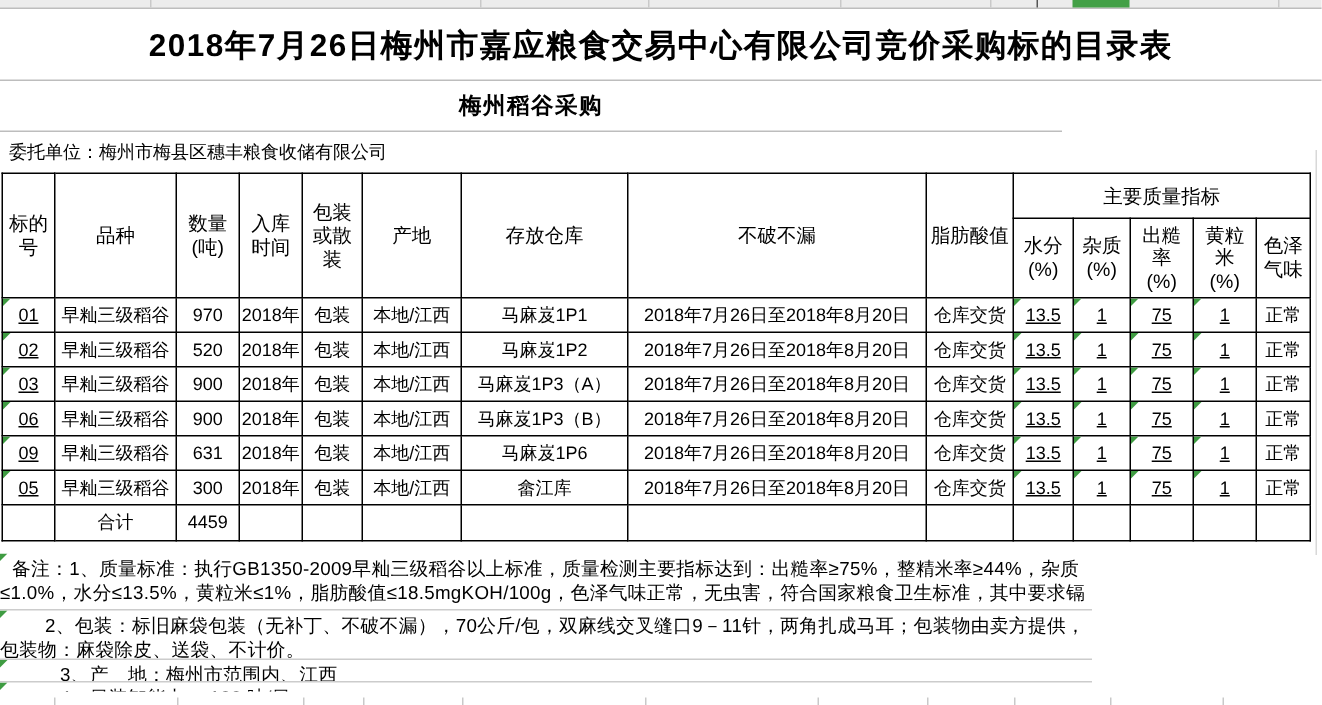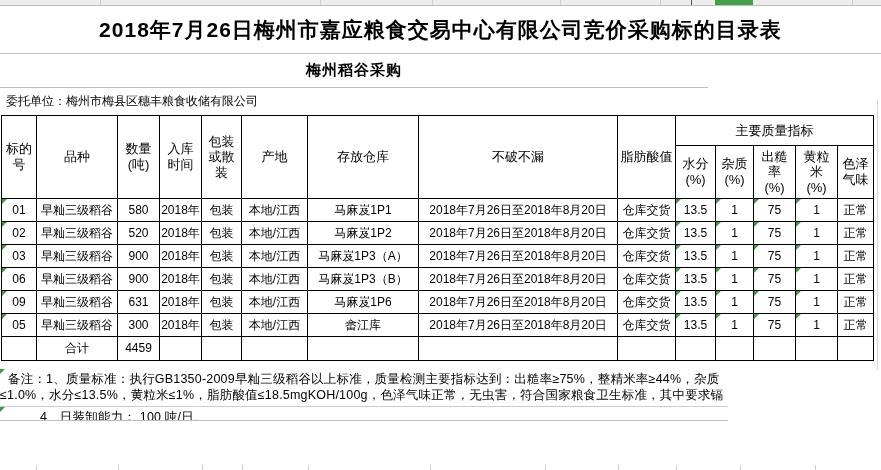--- a/index.html
+++ b/index.html
@@ -22,21 +22,21 @@
   table.grid th,table.grid td{
     border:1px solid #000;padding:0;margin:0;text-align:center;vertical-align:middle;
     font-size:12px;font-weight:normal;line-height:1.2;overflow:hidden;white-space:nowrap;
   }
   table.grid th{white-space:pre-line;font-size:13px;}
   thead tr.h1{height:30px;}
   thead tr.h2{height:53px;}
   tbody tr{height:23px;}
   tbody tr.total-row{height:24px;}
   td.left,th.left{text-align:left;padding-left:4px;}
-  .tri{position:relative;}
+  .tri{position:relative;text-decoration:underline;}
   .tri::before{content:'';position:absolute;top:0;left:0;width:0;height:0;
     border-top:5px solid #3f9c42;border-right:5px solid transparent;}
   .right-gridline{position:absolute;top:100px;left:877px;width:1px;height:270px;background:#d8d8d8;}
   .notes{position:absolute;top:369px;left:0;width:728px;font-size:12.5px;line-height:16px;letter-spacing:0.2px;}
   .note{position:relative;border-bottom:1px solid #cccccc;overflow:hidden;box-sizing:border-box;padding-top:2px;}
   .note::before{content:'';position:absolute;top:0;left:0;width:0;height:0;
     border-top:5px solid #3f9c42;border-right:5px solid transparent;}
   .note.n1{height:38px;text-indent:8px;}
   .note.n2{height:33px;text-indent:30px;}
   .note.n3{height:15px;text-indent:40px;}
@@ -110,21 +110,21 @@
 米
 (%)</th>
       <th>色泽
 气味</th>
     </tr>
   </thead>
   <tbody>
     <tr>
         <td class="tri">01</td>
         <td>早籼三级稻谷</td>
-        <td>580</td>
+        <td>970</td>
         <td>2018年</td>
         <td>包装</td>
         <td>本地/江西</td>
         <td>马麻岌1P1</td>
         <td>2018年7月26日至2018年8月20日</td>
         <td>仓库交货</td>
         <td class="tri">13.5</td>
         <td class="tri">1</td>
         <td class="tri">75</td>
         <td class="tri">1</td>
@@ -224,20 +224,22 @@
       <td></td>
       <td></td>
       <td></td>
       <td></td>
     </tr>
   </tbody>
 </table>
 
 <div class="notes">
   <div class="note n1">备注：1、质量标准：执行GB1350-2009早籼三级稻谷以上标准，质量检测主要指标达到：出糙率≥75%，整精米率≥44%，杂质≤1.0%，水分≤13.5%，黄粒米≤1%，脂肪酸值≤18.5mgKOH/100g，色泽气味正常，无虫害，符合国家粮食卫生标准，其中要求镉≤0.2mg/kg。</div>
+  <div class="note n2">2、包装：标旧麻袋包装（无补丁、不破不漏），70公斤/包，双麻线交叉缝口9－11针，两角扎成马耳；包装物由卖方提供，包装物：麻袋除皮、送袋、不计价。</div>
+  <div class="note n3">3、产　地：梅州市范围内、江西</div>
   <div class="note n4">4、日装卸能力：  100 吨/日。</div>
 </div>
 
 <div class="bottom-strip">
   <span class="tick" style="left:36px"></span>
   <span class="tick" style="left:118px"></span>
   <span class="tick" style="left:202px"></span>
   <span class="tick" style="left:242px"></span>
   <span class="tick" style="left:308px"></span>
   <span class="tick" style="left:430px"></span>

